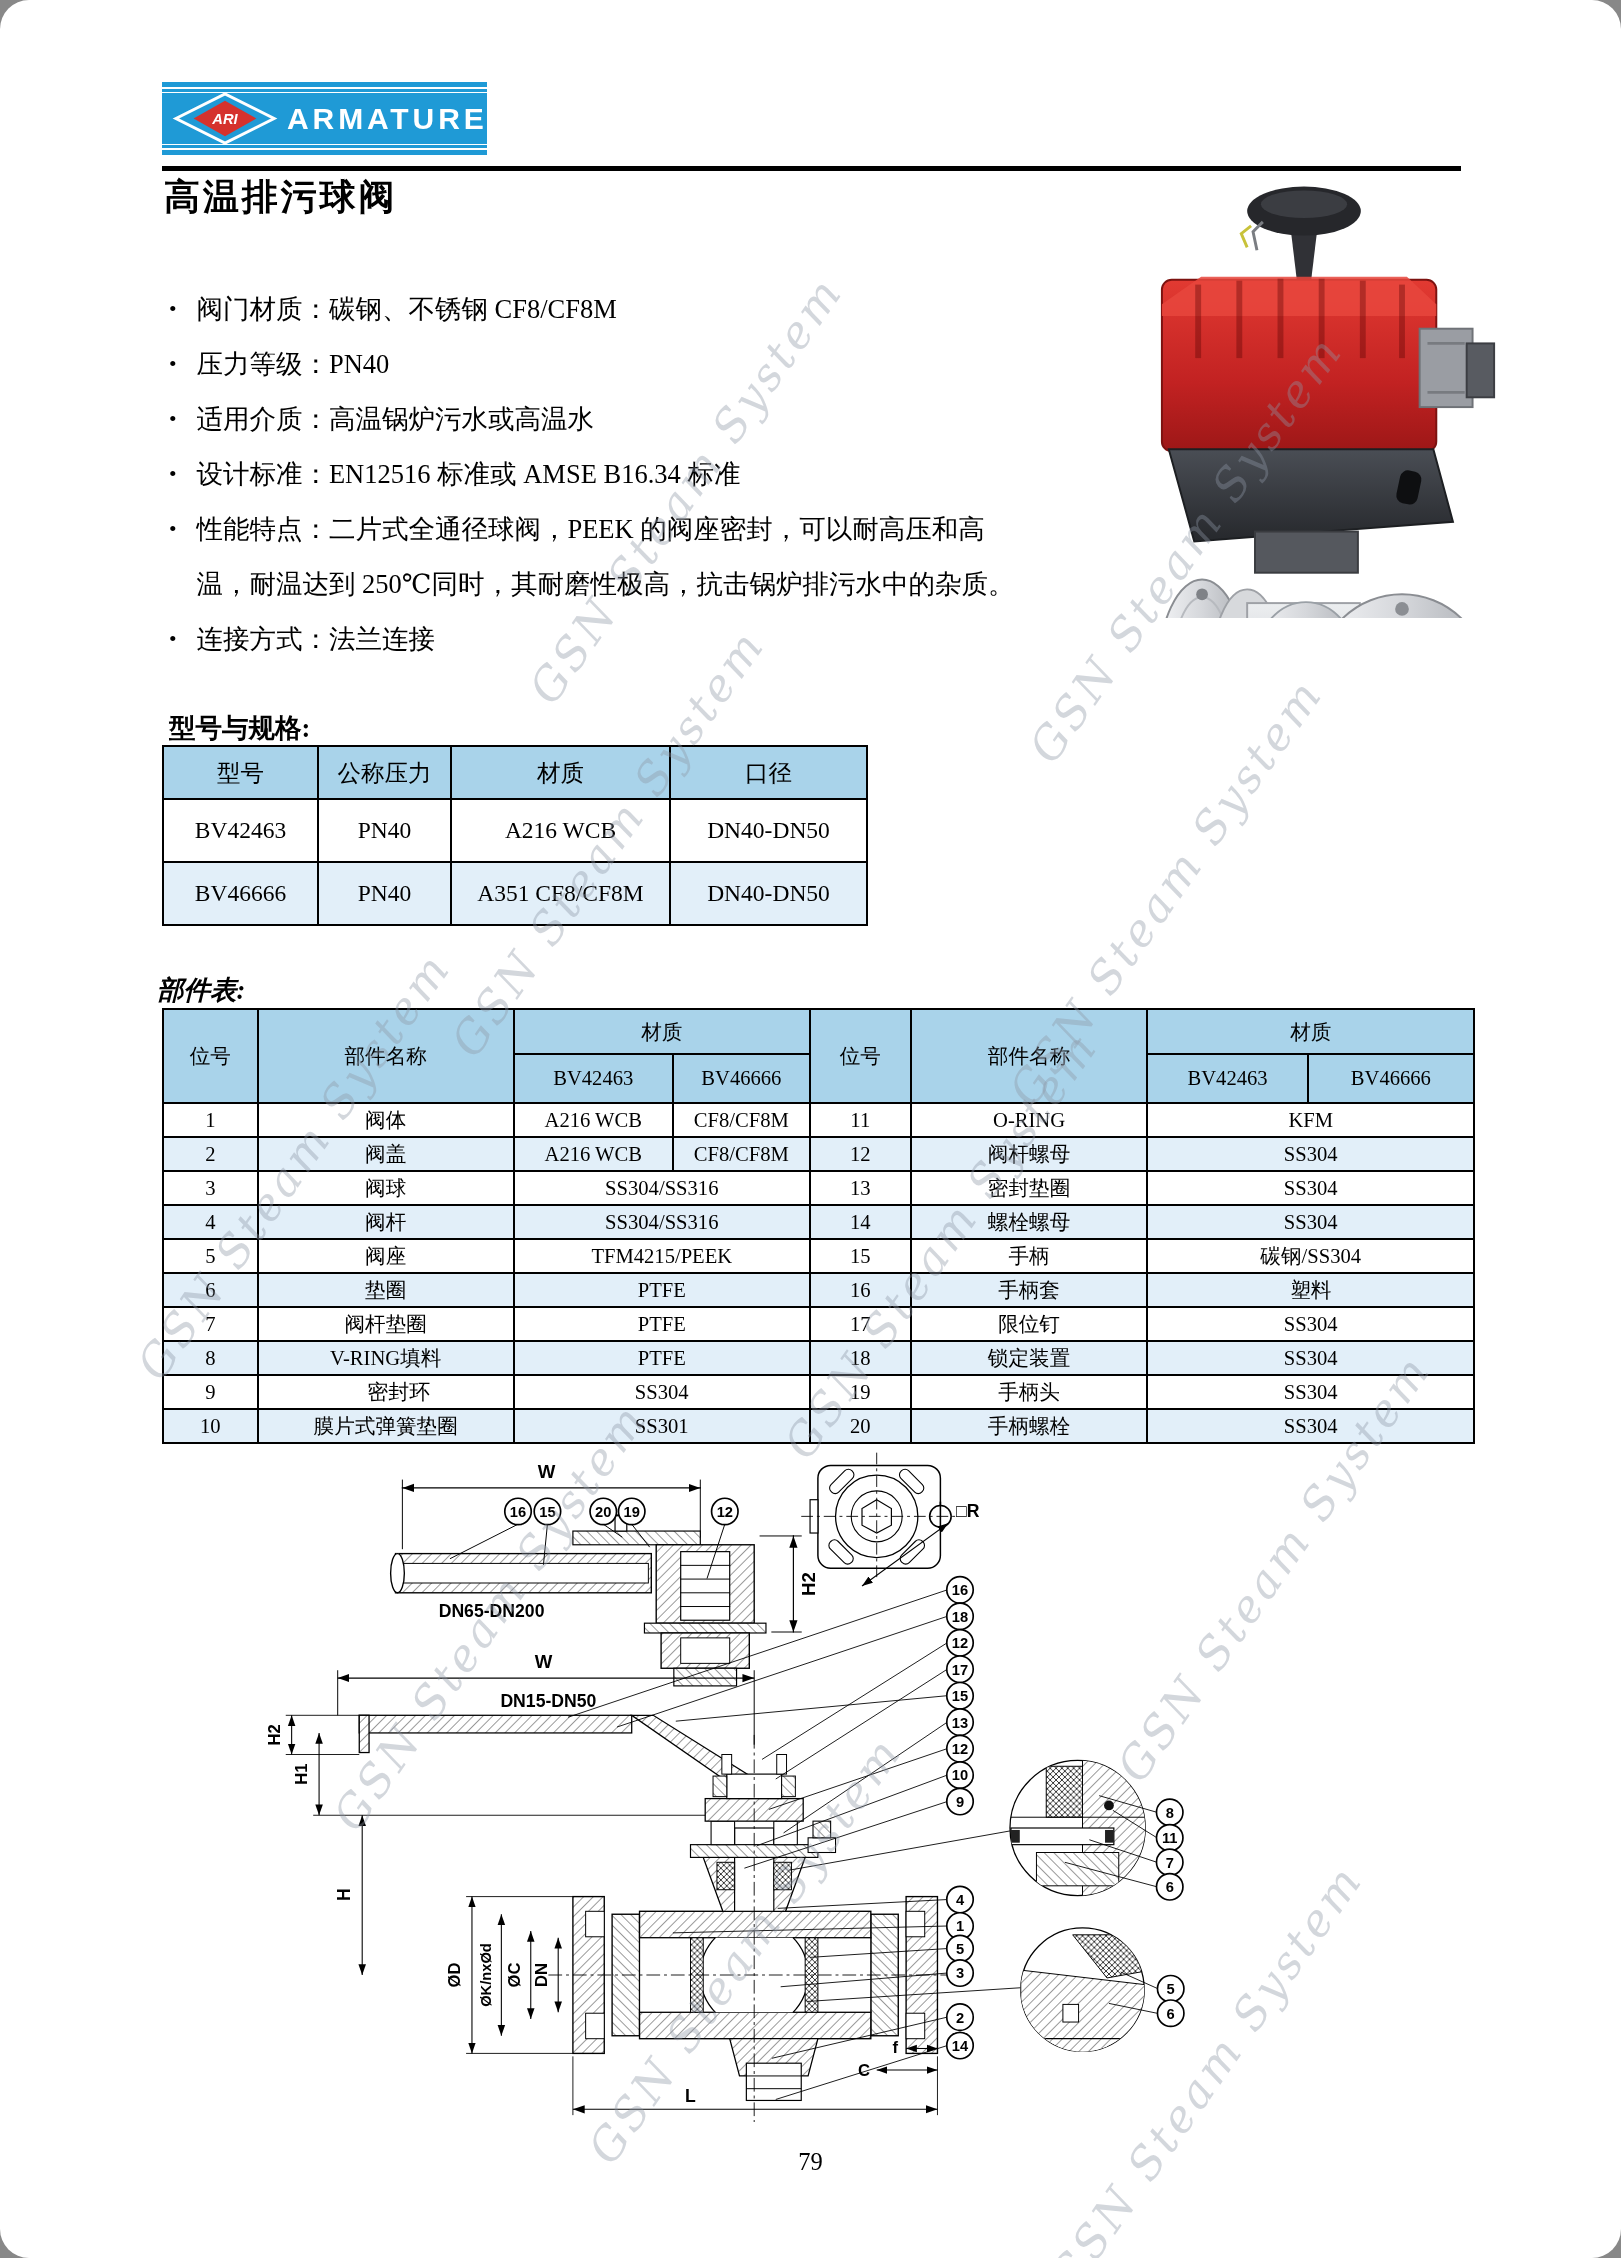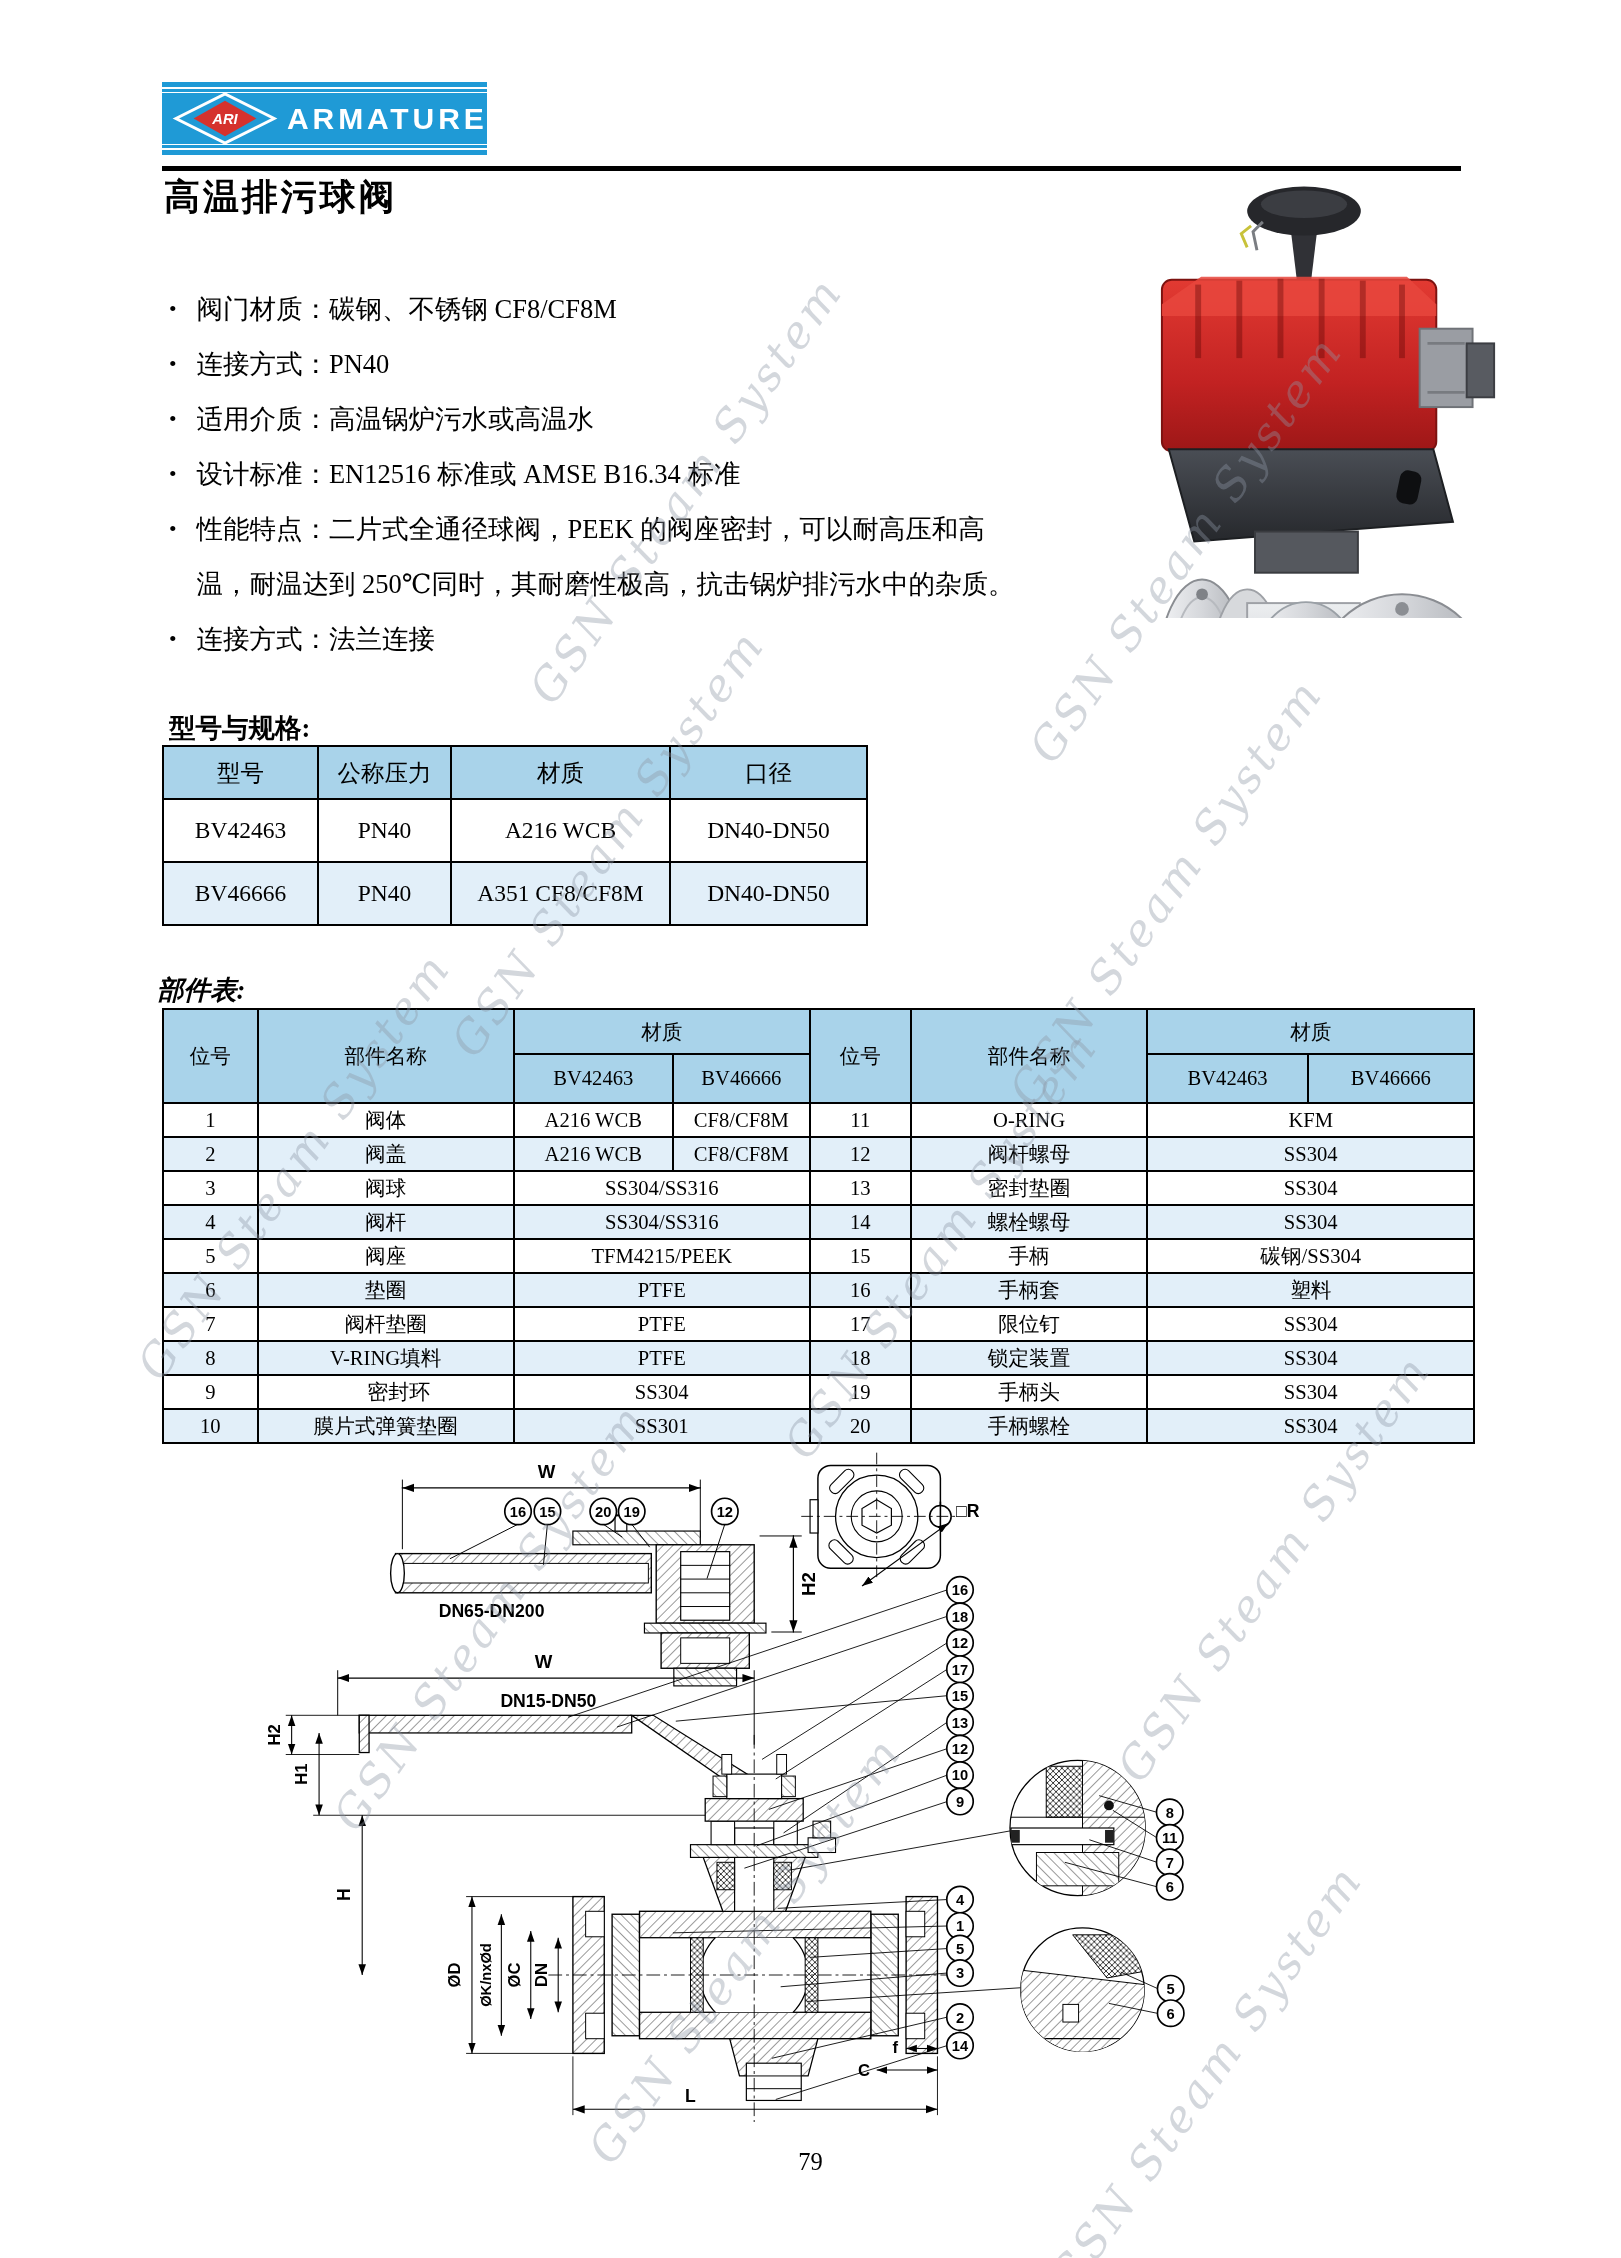--- a/index.html
+++ b/index.html
@@ -1,17 +1,17 @@
 <!DOCTYPE html>
 <html><head>
 <meta charset="utf-8">
 <style>
   html,body{margin:0;padding:0;background:#888;}
   .page{position:relative;width:1621px;height:2258px;background:#fff;margin:0 auto;
-        font-family:"Liberation Serif","DejaVu Serif",serif;color:#000;overflow:hidden;}
+        font-family:"Liberation Serif","DejaVu Serif",serif;color:#000;overflow:hidden;border-radius:29px;}
   
   .logo{position:absolute;left:162px;top:82px;width:325px;height:73px;background:#1f9ad6;}
   .logo .stripe{position:absolute;left:0;width:100%;height:2px;background:#fff;}
   .logo .s1{top:4.9px}.logo .s2{top:9.8px;height:1px}.logo .s3{bottom:4.9px}.logo .s4{bottom:9.8px;height:1px}
   .logo .brand{position:absolute;left:125px;top:50%;transform:translateY(-50%);
         font-family:"Liberation Sans","DejaVu Sans",sans-serif;font-weight:bold;
         font-size:30px;color:#fff;letter-spacing:3.9px;}
   .logo svg{position:absolute;left:7.8px;top:6.9px;}
   .black-rule{position:absolute;left:162px;top:166px;width:1299px;height:4.9px;background:#000;}
   
@@ -66,21 +66,21 @@
       <polygon points="24,30 56,12 88,30 56,48" fill="#d5322d"></polygon>
       <text x="56" y="36" text-anchor="middle" font-size="15" font-weight="bold" font-style="italic" fill="#fff" font-family="Liberation Sans, sans-serif">ARI</text>
     </svg>
     <div class="brand">ARMATUREN</div>
   </div>
   <div class="black-rule"></div>
 
   <div class="doc-title">高温排污球阀</div>
   <div class="bullets" id="bullets">
       <div class="bullet-line"><span class="dot">•</span><span>阀门材质：碳钢、不锈钢 CF8/CF8M</span></div>
-      <div class="bullet-line"><span class="dot">•</span><span>连接方式：PN40</span></div>
+      <div class="bullet-line"><span class="dot">•</span><span>压力等级：PN40</span></div>
       <div class="bullet-line"><span class="dot">•</span><span>适用介质：高温锅炉污水或高温水</span></div>
       <div class="bullet-line"><span class="dot">•</span><span>设计标准：EN12516 标准或 AMSE B16.34 标准</span></div>
       <div class="bullet-line"><span class="dot">•</span><span>性能特点：二片式全通径球阀，PEEK 的阀座密封，可以耐高压和高</span></div>
       <div class="bullet-line bullet-cont">温，耐温达到 250℃同时，其耐磨性极高，抗击锅炉排污水中的杂质。</div>
       <div class="bullet-line"><span class="dot">•</span><span>连接方式：法兰连接</span></div>
     </div>
 
   <div class="photo">
     <svg width="392" height="461" viewBox="0 0 400 470">
       <defs>

